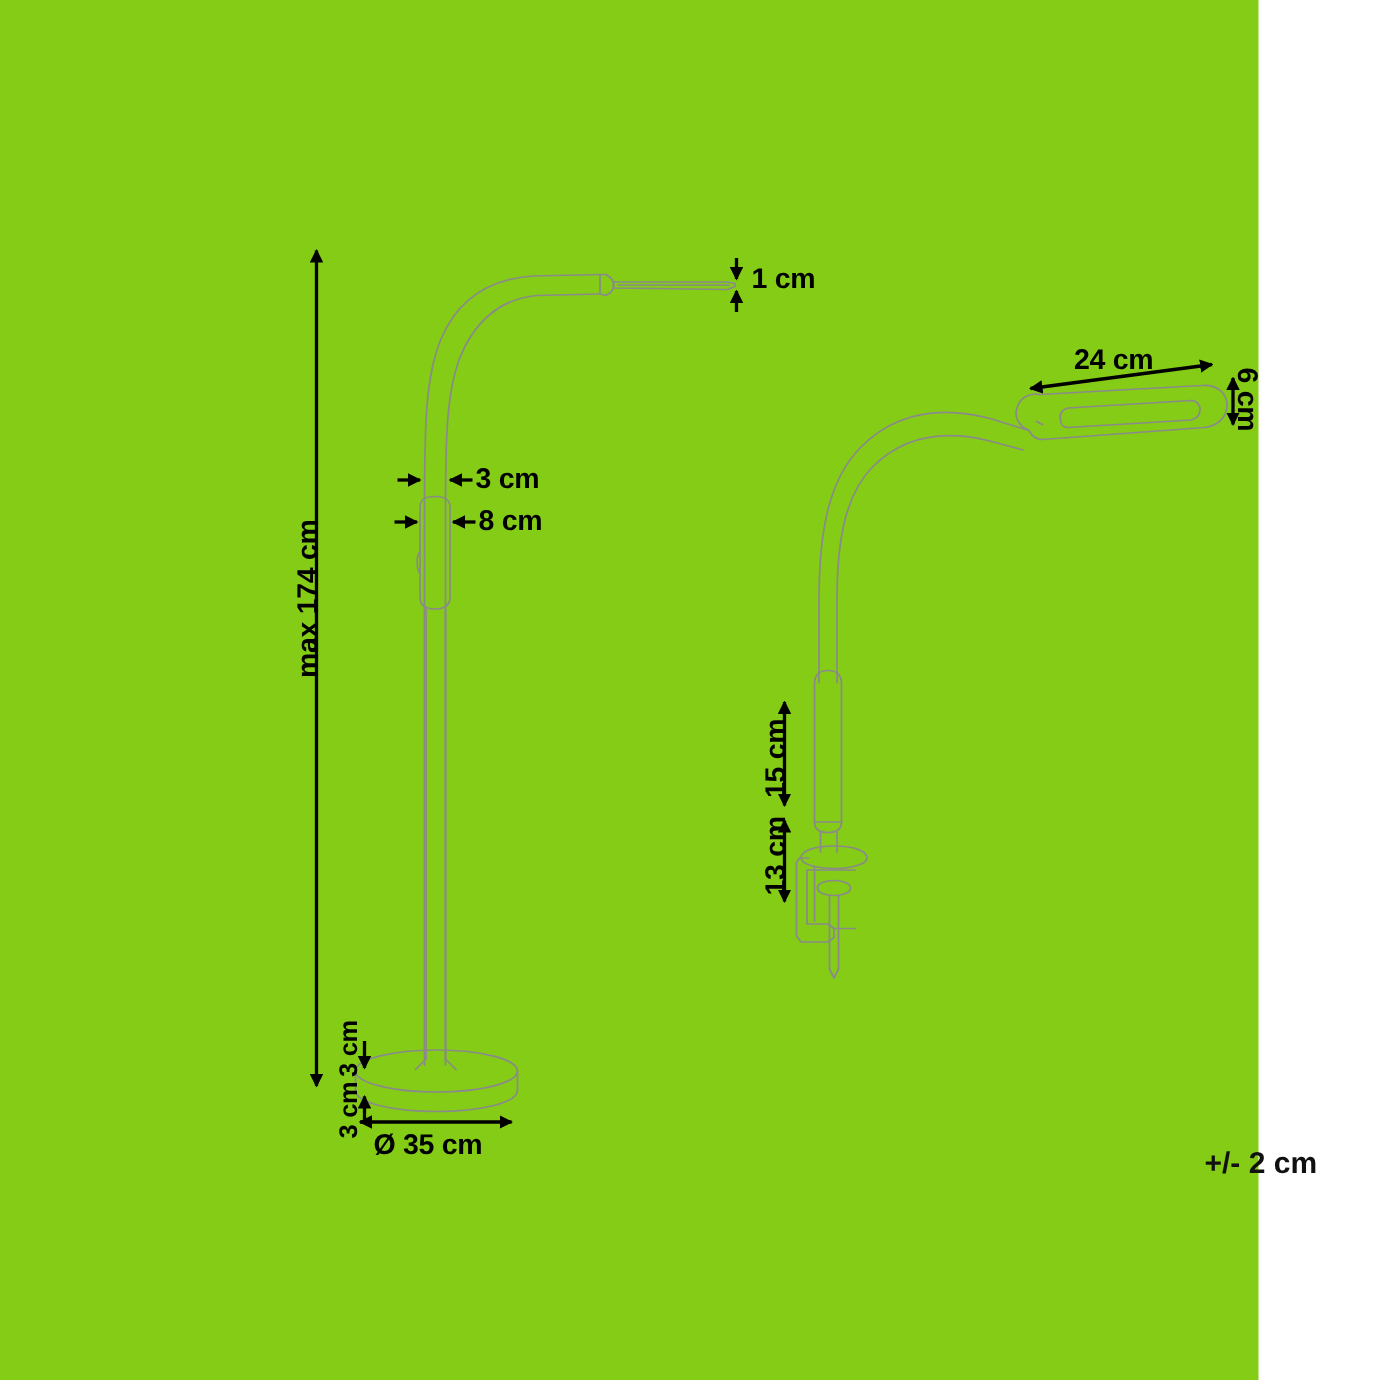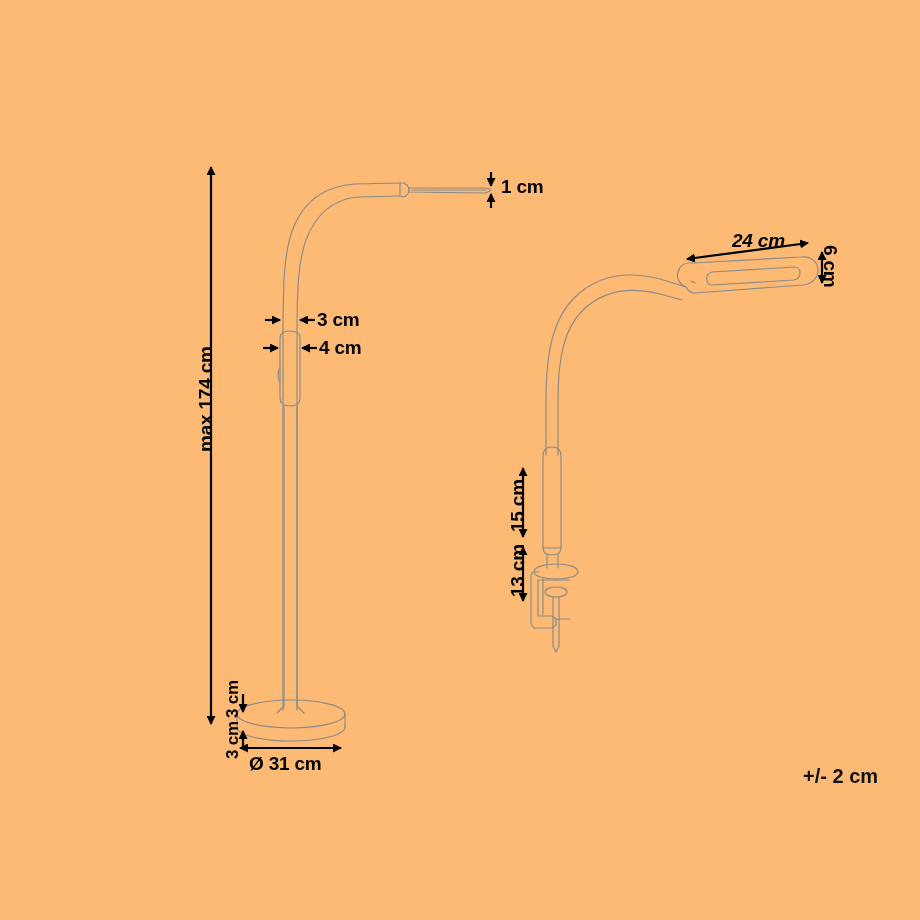--- a/index.html
+++ b/index.html
@@ -9,23 +9,23 @@
     background: #ffffff;
   }
   body {
     width: 920px;
     height: 920px;
     font-family: "Liberation Sans", sans-serif;
     overflow: hidden;
   }
   #sheet {
     position: relative;
-    width: 920px;
+    width: 839px;
     height: 920px;
-    background: #fdba74;
+    background: #84cc16;
   }
   #drawing {
     position: absolute;
     left: 0;
     top: 0;
     width: 920px;
     height: 920px;
   }
   .dim-label {
     position: absolute;
@@ -180,31 +180,31 @@
       <line x1="523" y1="468" x2="523" y2="537" marker-start="url(#arrTail)" marker-end="url(#arrHead)"></line>
 
       <line x1="523" y1="547" x2="523" y2="601" marker-start="url(#arrTail)" marker-end="url(#arrHead)"></line>
     </g>
   </svg>
 
   <div class="dim-label sz-lg" style="left:501px; top:177px;">1 cm</div>
 
   <div class="dim-label sz-lg" style="left:317px; top:310px;">3 cm</div>
 
-  <div class="dim-label sz-lg" style="left:319px; top:338px;">4 cm</div>
+  <div class="dim-label sz-lg" style="left:319px; top:338px;">8 cm</div>
 
   <div class="dim-label sz-lg rot90" style="left:196px; top:452px;">max 174 cm</div>
 
   <div class="dim-label sz-sm rot90" style="left:224px; top:718px;">3 cm</div>
 
   <div class="dim-label sz-sm rot90" style="left:224px; top:759px;">3 cm</div>
 
-  <div class="dim-label sz-lg" style="left:249px; top:754px;">Ø 31 cm</div>
-
-  <div class="dim-label sz-lg" style="left:732px; top:231px;font-style:italic;">24 cm</div>
+  <div class="dim-label sz-lg" style="left:249px; top:754px;">Ø 35 cm</div>
+
+  <div class="dim-label sz-lg" style="left:716px; top:231px;">24 cm</div>
 
   <div class="dim-label sz-lg rot90cw" style="left:840px; top:245px;">6 cm</div>
 
   <div class="dim-label sz-lg rot90" style="left:508px; top:532px;">15 cm</div>
 
   <div class="dim-label sz-lg rot90" style="left:508px; top:597px;">13 cm</div>
 
   <div class="tol" style="left:803px; top:765px;">+/- 2 cm</div>
 
 </div>

